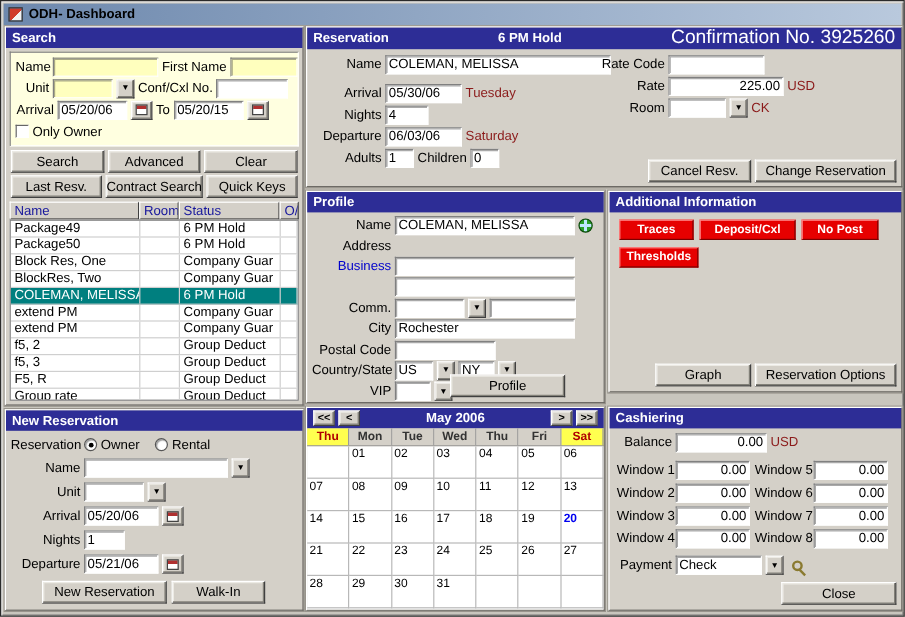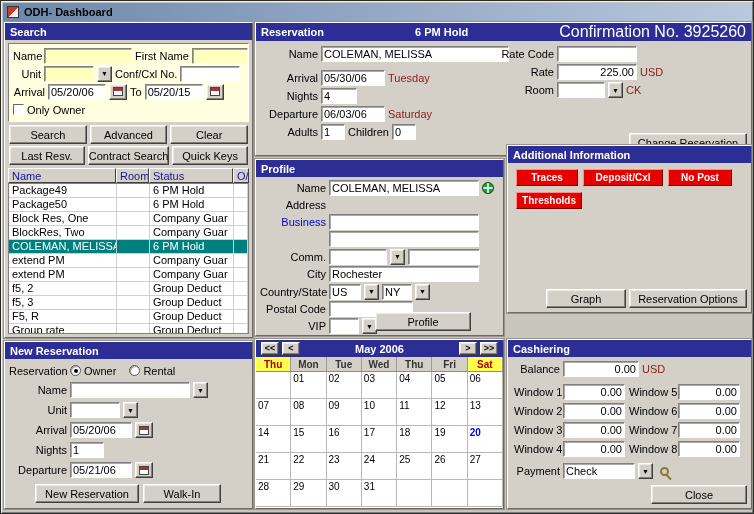--- a/index.html
+++ b/index.html
@@ -67,21 +67,21 @@
   #reservation{left:254px;top:21px;width:497px;height:134px;}
   #res-body{position:relative;flex:1;}
   #res-left{position:absolute;left:2px;top:3px;width:290px;}
   #res-right{position:absolute;left:240px;top:3px;width:250px;}
   #res-buttons{position:absolute;right:4px;bottom:3px;display:flex;gap:3px;}
   
   #profile{left:254px;top:158px;width:249px;height:177px;}
   #profile .row{margin:1px 4px;}
   #profile-btnrow{position:absolute;right:32px;bottom:4px;}
   
-  #addinfo{left:506px;top:144px;width:245px;height:168px;}
+  #addinfo{left:506px;top:158px;width:245px;height:168px;}
   .chiprow{display:flex;gap:5px;margin:6px 0 0 8px;}
   .chip{background:#e60000;color:#fff;font-size:10px;font-weight:bold;text-align:center;
         padding:2px 0;border:1px solid;border-color:#ff8a8a #7a0000 #7a0000 #ff8a8a;}
   #addinfo-btnrow{position:absolute;right:4px;bottom:4px;display:flex;gap:3px;margin-top:28px;}
   
   #newres{left:3px;top:340px;width:249px;height:168px;}
   #newres-btnrow{position:absolute;left:30px;bottom:5px;display:flex;gap:4px;}
   
   #calendar{left:254px;top:338px;width:249px;height:170px;}
   .dayhead{display:grid;grid-template-columns:repeat(7,1fr);border-bottom:1px solid #8a8a8a;}
@@ -262,31 +262,32 @@
           <input class="field" style="width: 24px;" value="0">
         </div>
       </div>
       <div id="res-right">
         <div class="row">
           <span class="lbl ra" style="width:54px">Rate Code</span>
           <input class="field" style="width: 80px;" value="">
         </div>
         <div class="row">
           <span class="lbl ra" style="width:54px">Rate</span>
-          <input class="field num" style="width: 80px;" value="225.00">
+          <input class="field num" style="width: 96px;" value="225.00">
           <span class="note">USD</span>
         </div>
         <div class="row">
           <span class="lbl ra" style="width:54px">Room</span>
           <input class="field" style="width: 48px;" value="">
           <button class="btn dd">▼</button>
           <span class="note">CK</span>
         </div>
       </div>
       <div id="res-buttons">
+        <button class="btn" style="width:86px">Cancel Resv.</button>
         <button class="btn" style="width:118px">Change Reservation</button>
       </div>
     </div>
   </div>
 
   <div class="panel" id="profile" style="position:absolute;">
     <div class="phead">
       <span>Profile</span>
     </div>
     <div class="row" style="margin-top:3px">
@@ -309,29 +310,29 @@
       <span class="lbl ra" style="width:66px">Comm.</span>
       <input class="field" style="width: 58px;" value="">
       <button class="btn dd">▼</button>
       <input class="field" style="width: 72px;" value="">
     </div>
     <div class="row">
       <span class="lbl ra" style="width:66px">City</span>
       <input class="field" style="width: 150px;" value="Rochester">
     </div>
     <div class="row">
+      <span class="lbl ra" style="width:66px">Postal Code</span>
+      <input class="field" style="width: 84px;" value="">
+    </div>
+    <div class="row">
       <span class="lbl ra" style="width:66px">Country/State</span>
       <input class="field" style="width: 32px;" value="US">
       <button class="btn dd">▼</button>
       <input class="field" style="width: 30px;" value="NY">
       <button class="btn dd">▼</button>
-    </div>
-    <div class="row">
-      <span class="lbl ra" style="width:66px">Postal Code</span>
-      <input class="field" style="width: 84px;" value="">
     </div>
     <div class="row">
       <span class="lbl ra" style="width:66px">VIP</span>
       <input class="field" style="width: 30px;" value="">
       <button class="btn dd">▼</button>
     </div>
     <div id="profile-btnrow">
       <button class="btn" style="width:96px">Profile</button>
     </div>
   </div>

